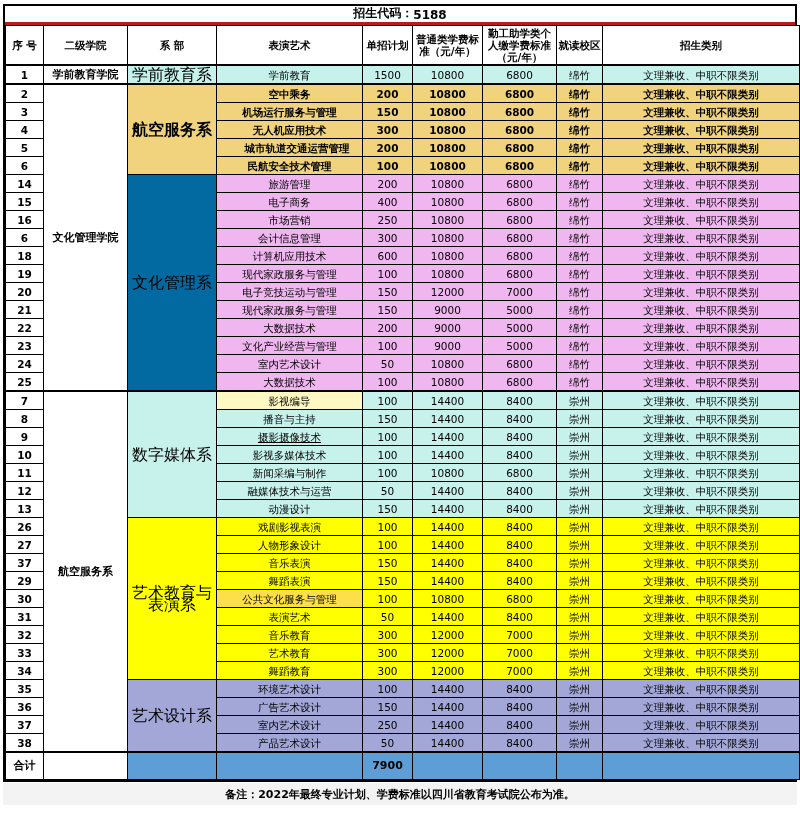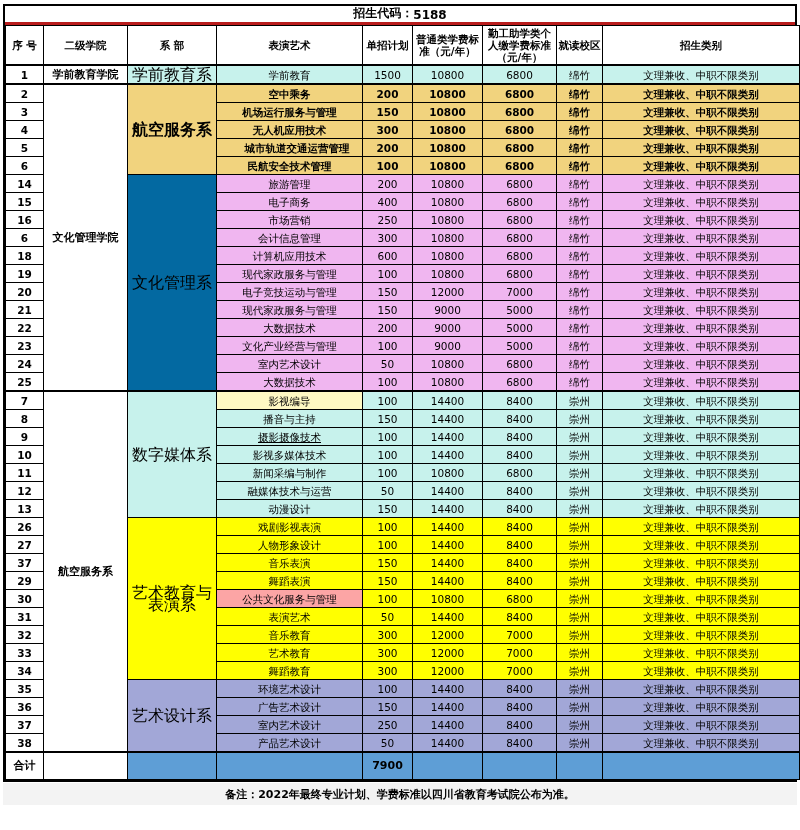--- a/index.html
+++ b/index.html
@@ -347,21 +347,21 @@
             <td class="c-no" style="background: rgb(255, 255, 255);">29</td>
             <td style="background: rgb(255, 255, 0);">舞蹈表演</td>
             <td style="background: rgb(255, 255, 0);">150</td>
             <td style="background: rgb(255, 255, 0);">14400</td>
             <td style="background: rgb(255, 255, 0);">8400</td>
             <td style="background: rgb(255, 255, 0);">崇州</td>
             <td style="background: rgb(255, 255, 0);">文理兼收、中职不限类别</td>
           </tr>
           <tr>
             <td class="c-no" style="background: rgb(255, 255, 255);">30</td>
-            <td style="background: #fca5a5;">公共文化服务与管理</td>
+            <td style="background: #fde047;">公共文化服务与管理</td>
             <td style="background: rgb(255, 255, 0);">100</td>
             <td style="background: rgb(255, 255, 0);">10800</td>
             <td style="background: rgb(255, 255, 0);">6800</td>
             <td style="background: rgb(255, 255, 0);">崇州</td>
             <td style="background: rgb(255, 255, 0);">文理兼收、中职不限类别</td>
           </tr>
           <tr>
             <td class="c-no" style="background: rgb(255, 255, 255);">31</td>
             <td style="background: rgb(255, 255, 0);">表演艺术</td>
             <td style="background: rgb(255, 255, 0);">50</td>

